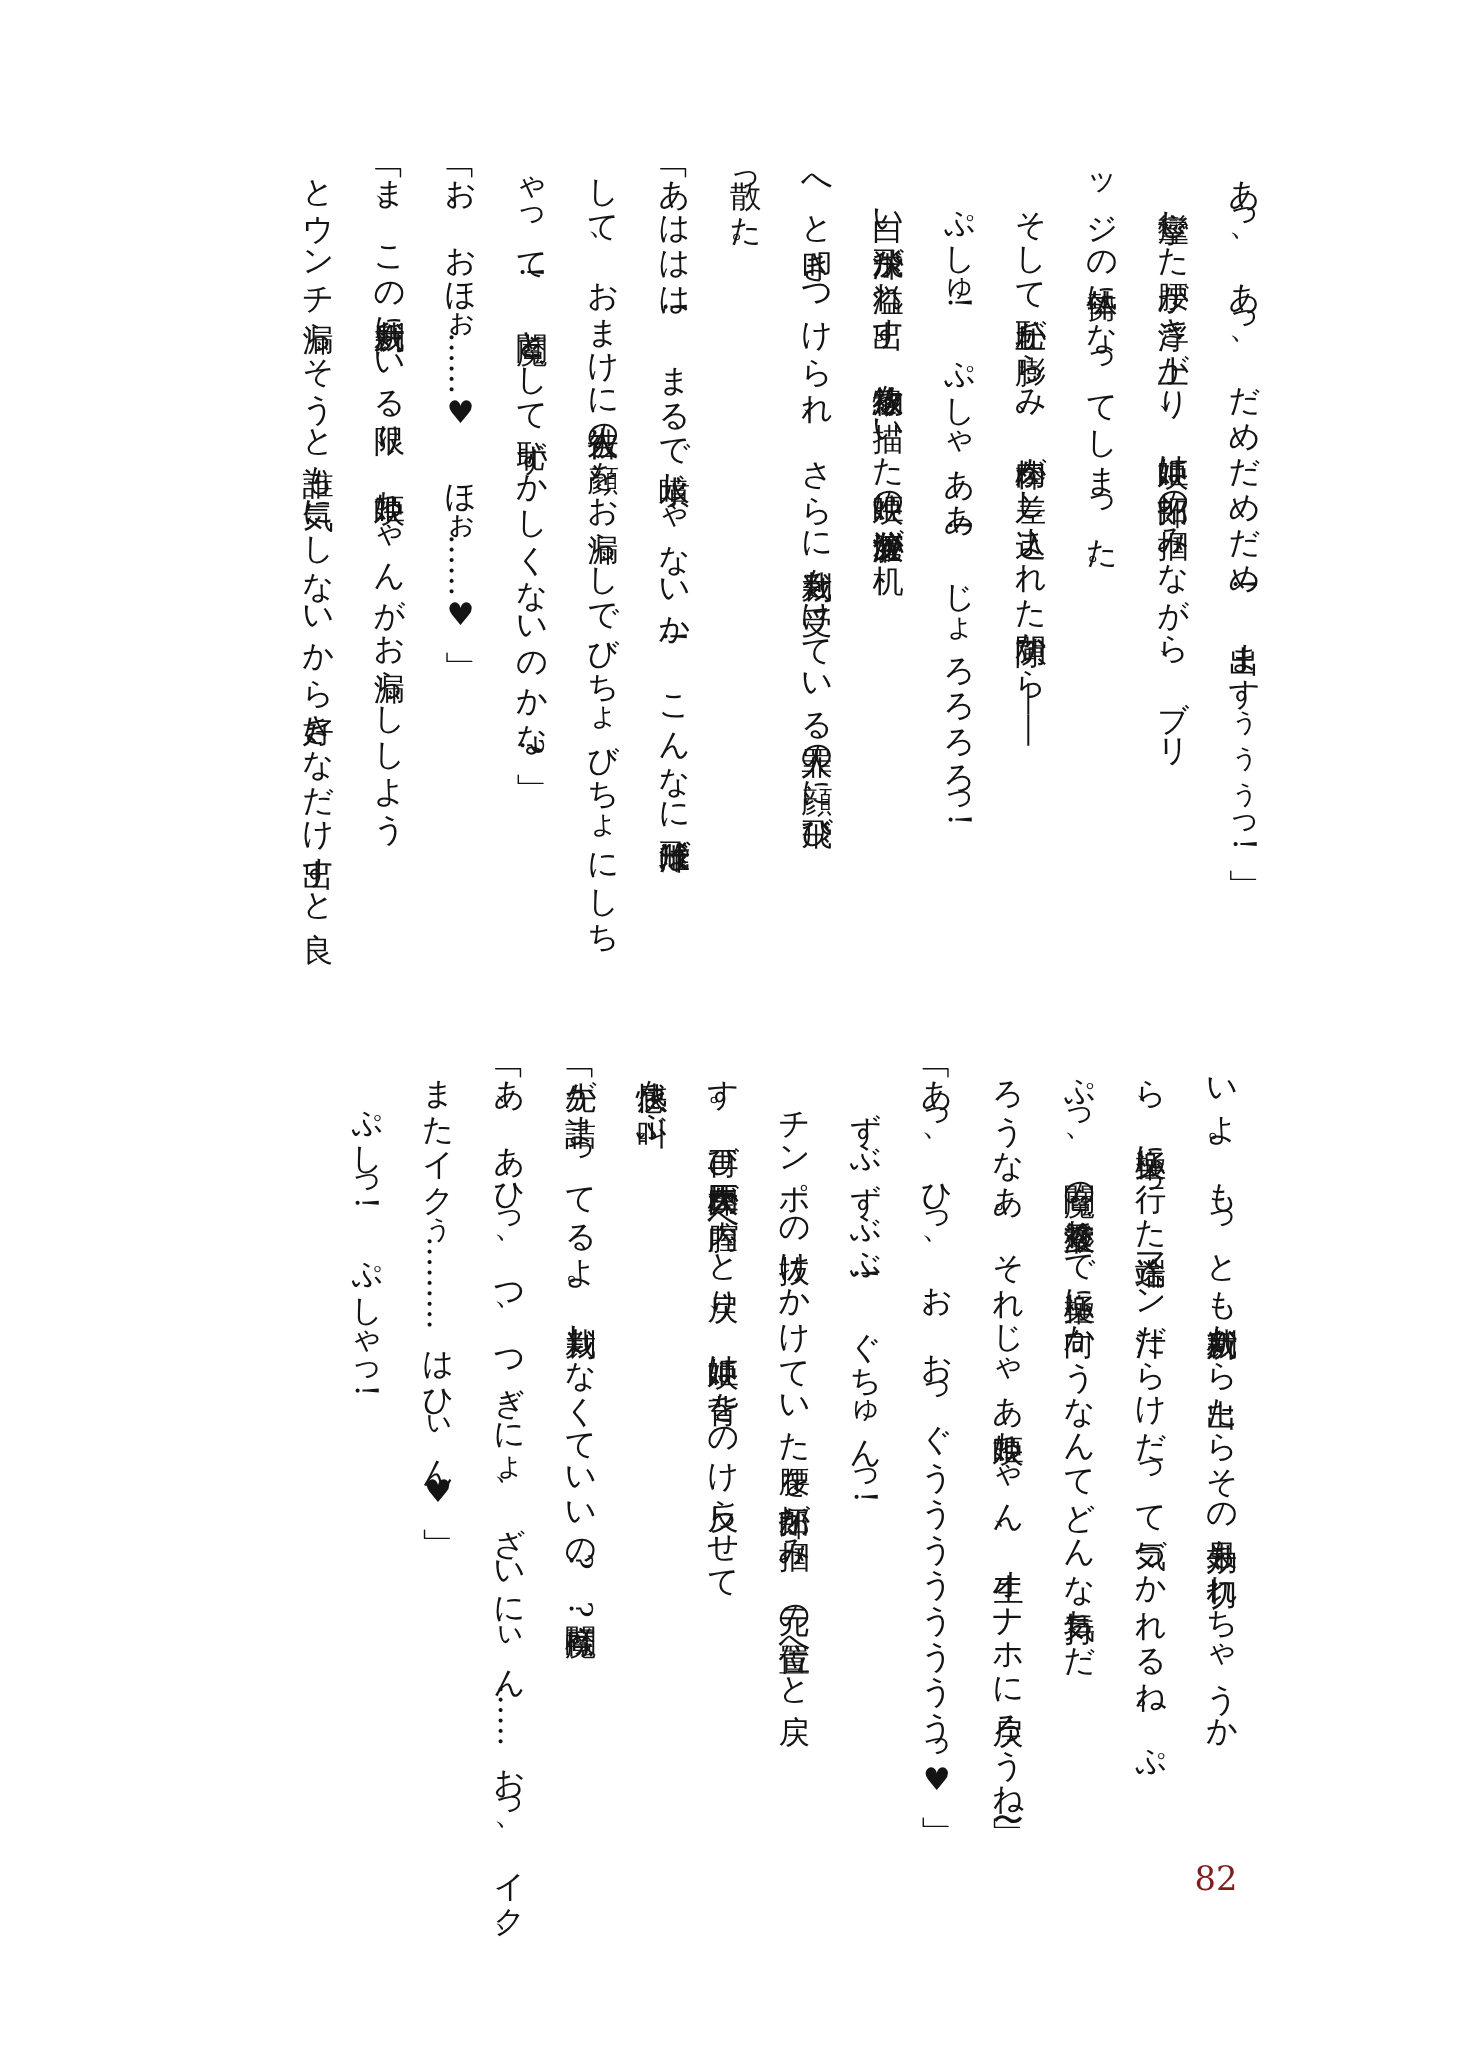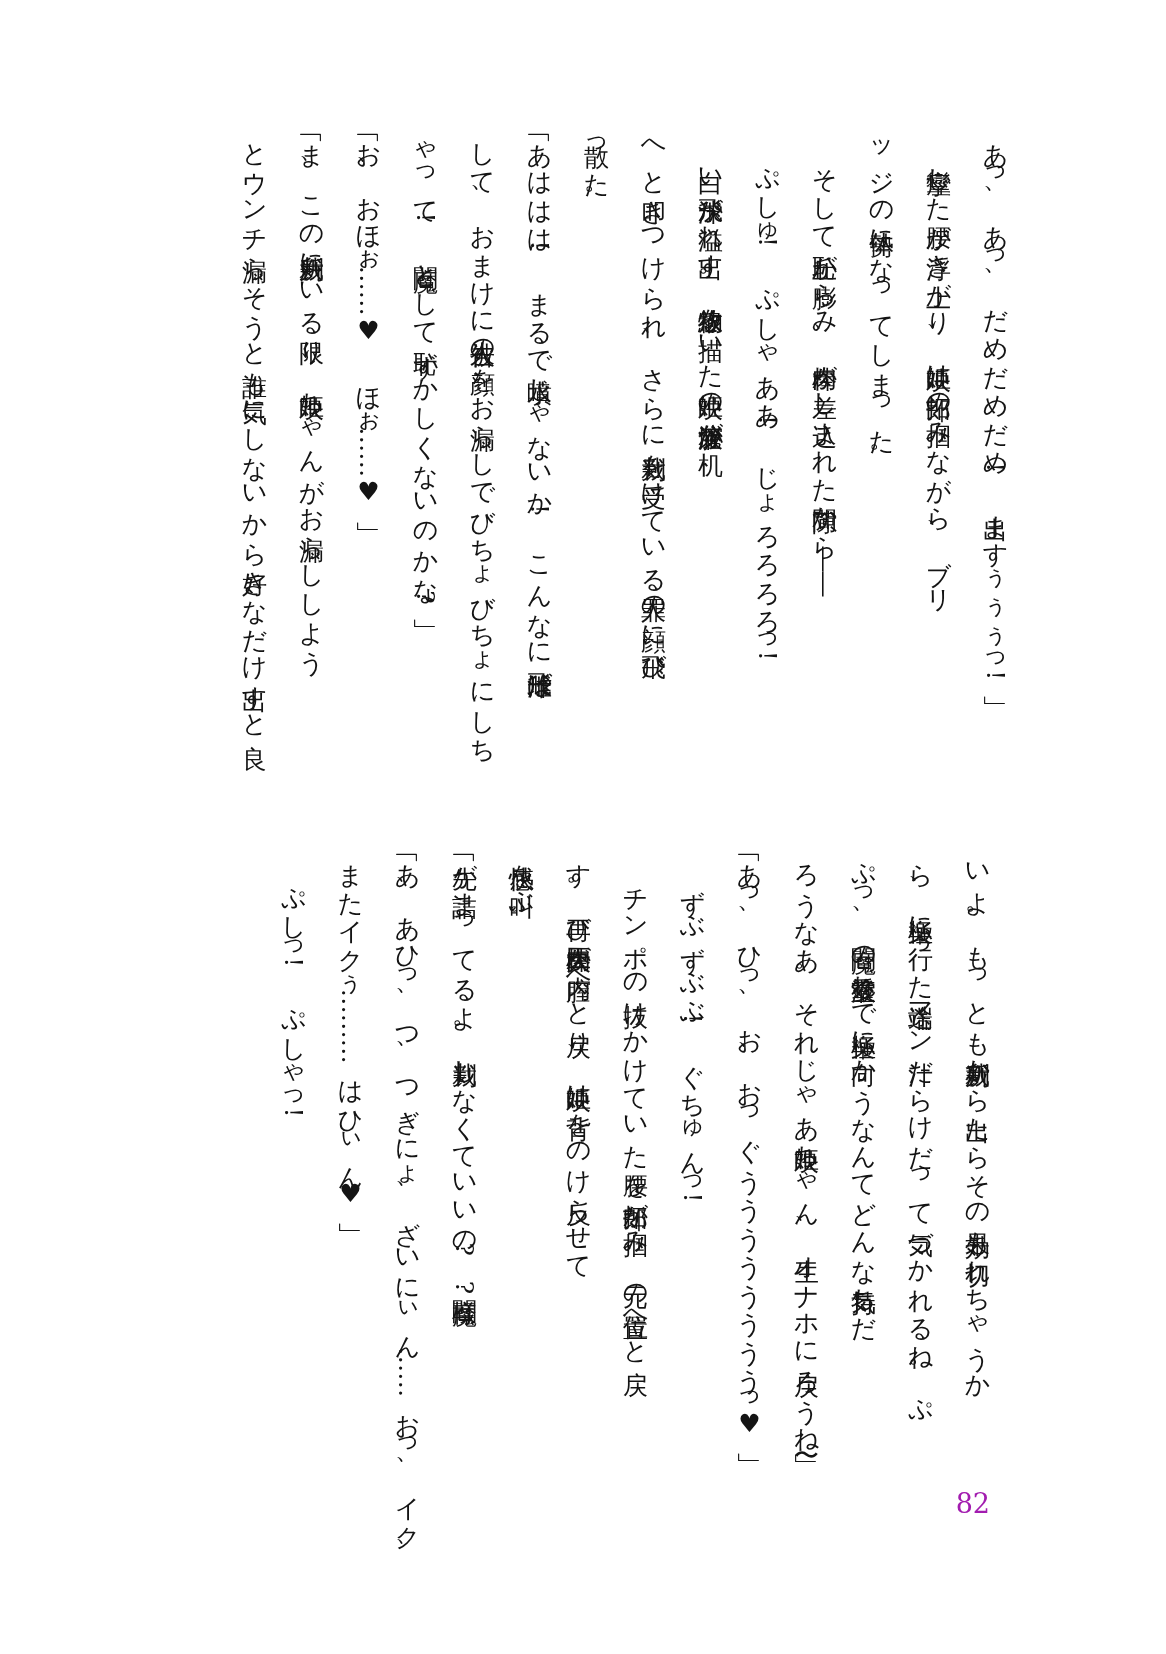--- a/index.html
+++ b/index.html
@@ -37,21 +37,21 @@
     top: 846px;
     right: 160px;
     height: 690px;
   }
   .page-number {
     position: absolute;
     top: 1490px;
     right: 176px;
     font-size: 27px;
     line-height: 1;
-    color: #a21caf;
+    color: #7f1d1d;
   }
 </style>
 </head>
 <body>
 
 <main class="page">
 
   <section class="vtext block-top">
     <div class="vline">あっ、あっ、だめだめだめ!　出ますぅぅぅっ!」</div>
     <div class="vline">　痙攣した腰が浮き上がり、映姫は拓郎の掴みながら、ブリ</div>

